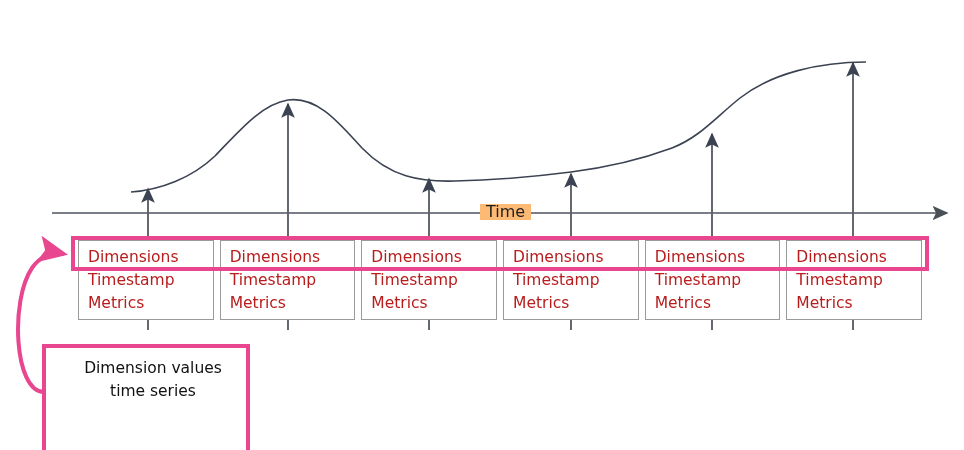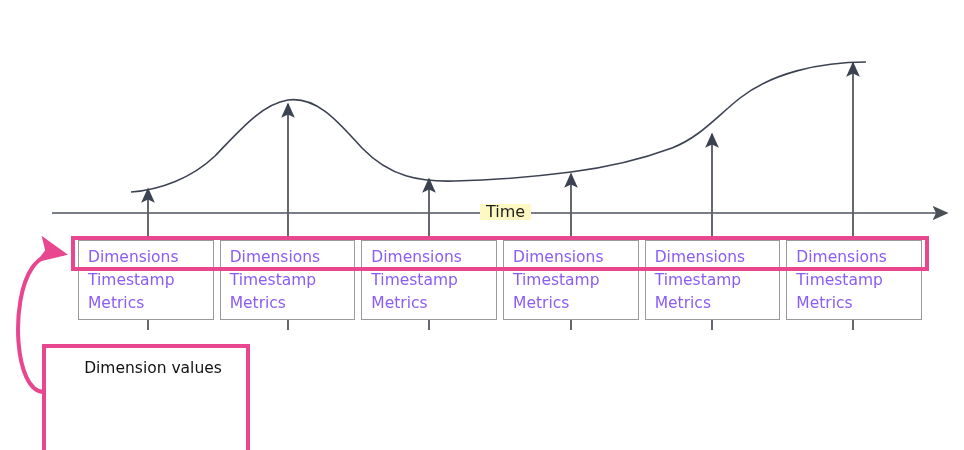--- a/index.html
+++ b/index.html
@@ -24,21 +24,21 @@
     left: 0;
     top: 0;
     width: 964px;
     height: 450px;
   }
   
   .axis-label {
     position: absolute;
     font-size: 16px;
     color: #1f1f1f;
-    background: #fef9c3;
+    background: #fdba74;
     padding: 0 6px;
     line-height: 1;
     white-space: nowrap;
   }
   
   .record-row {
     position: absolute;
     left: 78px;
     top: 240px;
     width: 844px;
@@ -50,21 +50,21 @@
   .record-box {
     flex: 1 1 0;
     background: #ffffff;
     border: 1px solid #9a9a9a;
     box-sizing: border-box;
     padding: 5px 0 0 9px;
   }
   .record-line {
     font-size: 15.5px;
     line-height: 23px;
-    color: #8b5cf6;
+    color: #b91c1c;
     white-space: nowrap;
   }
   
   .highlight-band {
     position: absolute;
     left: 71px;
     top: 236px;
     width: 858px;
     height: 35px;
     border: 4px solid #e8468f;
@@ -175,15 +175,16 @@
       <div class="record-line">Timestamp</div>
       <div class="record-line">Metrics</div>
     </div>
 
   </div>
 
   <div class="highlight-band"></div>
 
   <div class="callout">
     <div class="callout-line">Dimension values</div>
+    <div class="callout-line">time series</div>
   </div>
 
 </div>
 
 </body></html>

